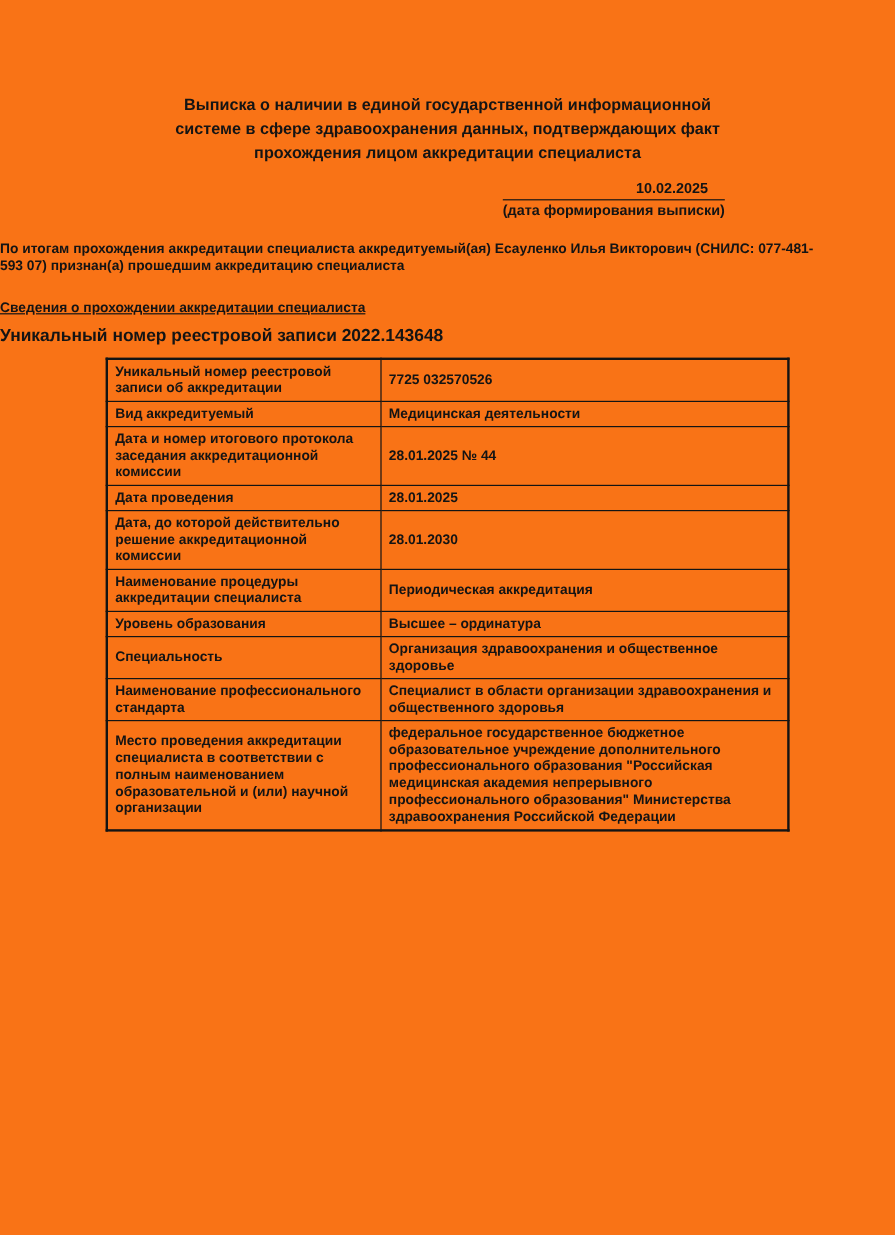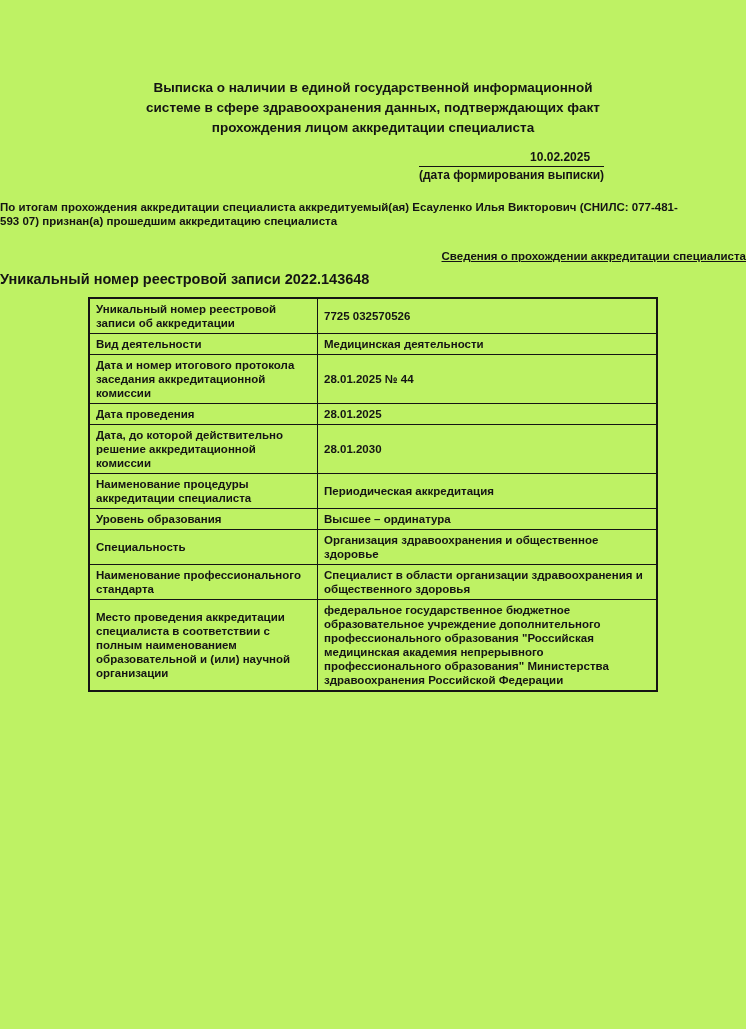--- a/index.html
+++ b/index.html
@@ -4,21 +4,21 @@
 <style>
   html, body {
     margin: 0;
     padding: 0;
     background: #ffffff;
   }
   .page {
     position: relative;
     width: 746px;
     height: 1029px;
-    background: #bef264;
+    background: #f97316;
     font-family: "Liberation Sans", sans-serif;
     font-weight: bold;
     color: #141414;
     overflow: hidden;
   }
   .title-block {
     padding-top: 78px;
     text-align: center;
     font-size: 13.5px;
     line-height: 20px;
@@ -41,21 +41,21 @@
     line-height: 15px;
     padding-top: 1px;
   }
   .summary-block {
     margin-top: 17px;
     font-size: 11.5px;
     line-height: 14px;
   }
   .section-title {
     margin-top: 21px;
-    text-align: right;
+    text-align: left;
     font-size: 11.5px;
     line-height: 14px;
     text-decoration: underline;
   }
   .registry-heading {
     margin-top: 7px;
     text-align: left;
     font-size: 14.5px;
     line-height: 18px;
   }
@@ -104,21 +104,21 @@
 
   <div class="registry-heading">Уникальный номер реестровой записи 2022.143648</div>
 
   <table class="acc-table">
     <tbody>
       <tr>
         <td class="cell-label">Уникальный номер реестровой записи об аккредитации</td>
         <td class="cell-value">7725 032570526</td>
       </tr>
       <tr>
-        <td class="cell-label">Вид деятельности</td>
+        <td class="cell-label">Вид аккредитуемый</td>
         <td class="cell-value">Медицинская деятельности</td>
       </tr>
       <tr>
         <td class="cell-label">Дата и номер итогового протокола заседания аккредитационной комиссии</td>
         <td class="cell-value">28.01.2025 № 44</td>
       </tr>
       <tr>
         <td class="cell-label">Дата проведения</td>
         <td class="cell-value">28.01.2025</td>
       </tr>

